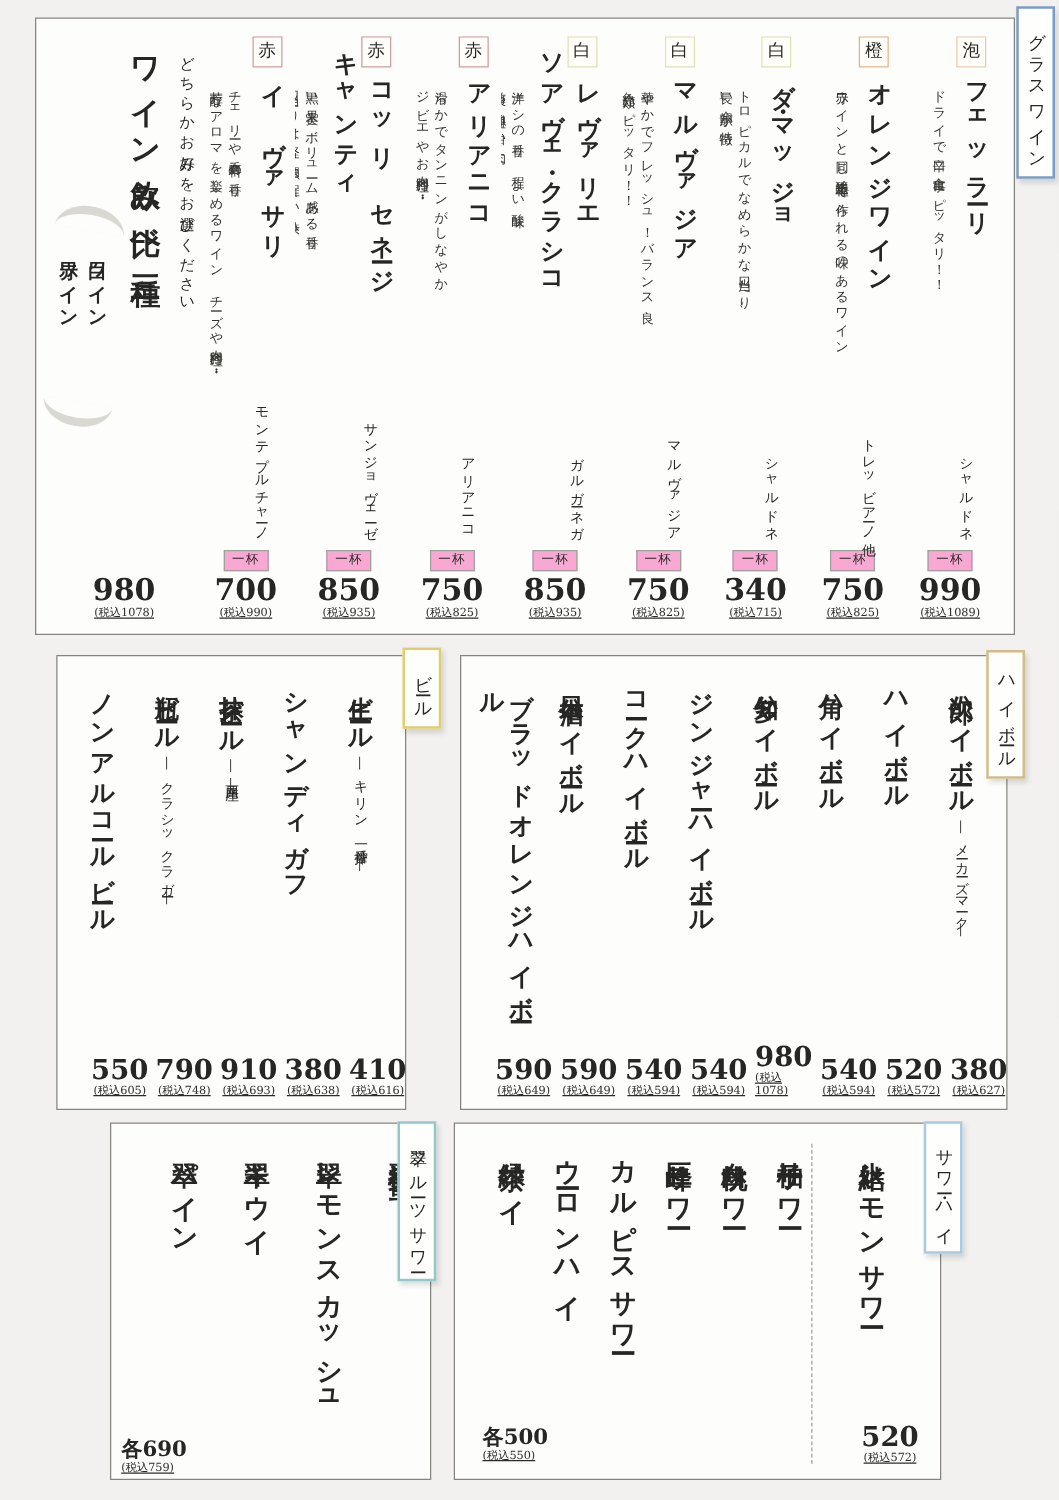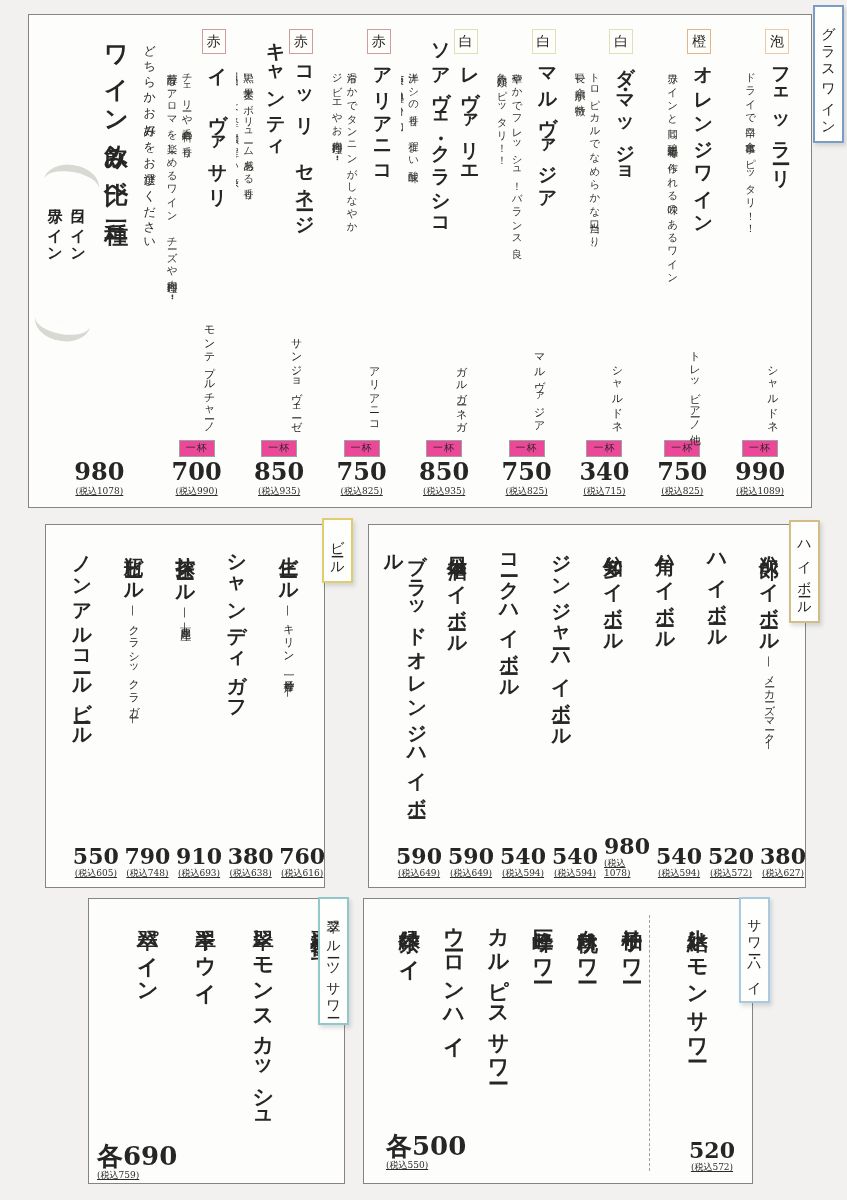--- a/index.html
+++ b/index.html
@@ -57,21 +57,21 @@
   .wi-grape {
     position:absolute; bottom:0; right:20px; writing-mode:vertical-rl;
     font-size:11px; letter-spacing:1px; line-height:1.2; background:rgba(253,253,251,.85);
   }
   .wi-price {
     height:72px; flex:0 0 auto; display:flex; flex-direction:column;
     align-items:center; justify-content:flex-end; gap:3px; padding-bottom:2px;
   }
   .cup-badge {
     font-size:10px; line-height:1.2; border:1px solid #a0a09c;
-    padding:1px 6px 2px; background:#ec4899; letter-spacing:1px;
+    padding:1px 6px 2px; background:#f9a8d4; letter-spacing:1px;
   }
   .price-num { font-size:24px; line-height:1; font-weight:600; letter-spacing:0; }
   .price-tax { font-size:9px; line-height:1.1; color:#2c2c2a;text-decoration:underline; }
 
   
   .t-subtitle { font-size:12px; letter-spacing:2px; line-height:1.45; padding-inline-start:8px; }
   .t-title { font-size:24px; font-weight:700; letter-spacing:5px; line-height:1.3; margin-block-start:8px; }
   .t-choice { position:relative; margin-block-start:12px; height:100%; font-size:15px; letter-spacing:2px; padding-inline-start:168px; }
   .t-opt { line-height:1.55; font-weight:600; }
   .arc { position:absolute; width:56px; height:20px; }
@@ -104,21 +104,21 @@
   .sour-group { flex:1 1 auto; position:relative; display:flex; flex-direction:row-reverse; }
   .sour-name {
     flex:1 1 0; writing-mode:vertical-rl; font-size:21px; font-weight:600;
     letter-spacing:2.5px; line-height:1.2; margin:0 auto;
   }
   .sour-featured .sour-name { flex:1 1 auto; }
   .shared-price {
     position:absolute; left:8px; bottom:2px; display:flex;
     flex-direction:column; align-items:flex-start; gap:2px;
   }
-  .shared-price .price-num { font-size:26px; }
+  .shared-price .price-num { font-size:17px; }
   .sui-row { display:flex; flex-direction:row-reverse; height:100%; padding:14px 10px 10px 14px; position:relative; }
 </style>
 </head>
 <body>
 
 <div class="page">
 
   <section class="box wine-box">
     <div class="sec-label lb-wine">グラスワイン</div>
     <div class="wine-row">
@@ -273,21 +273,21 @@
     </div>
   </section>
 
   <section class="box beer-box">
     <div class="sec-label lb-beer">ビール</div>
     <div class="drink-row">
 
       <div class="drink-item">
         <div class="di-name"><span>生ビール</span><span class="di-note">—キリン　一番搾り—</span></div>
         <div class="di-price">
-          <span class="price-num">760</span>
+          <span class="price-num">410</span>
           <span class="price-tax">(税込616)</span>
         </div>
       </div>
       <div class="drink-item">
         <div class="di-name"><span>シャンディガフ</span><span class="di-note"></span></div>
         <div class="di-price">
           <span class="price-num">380</span>
           <span class="price-tax">(税込638)</span>
         </div>
       </div>

